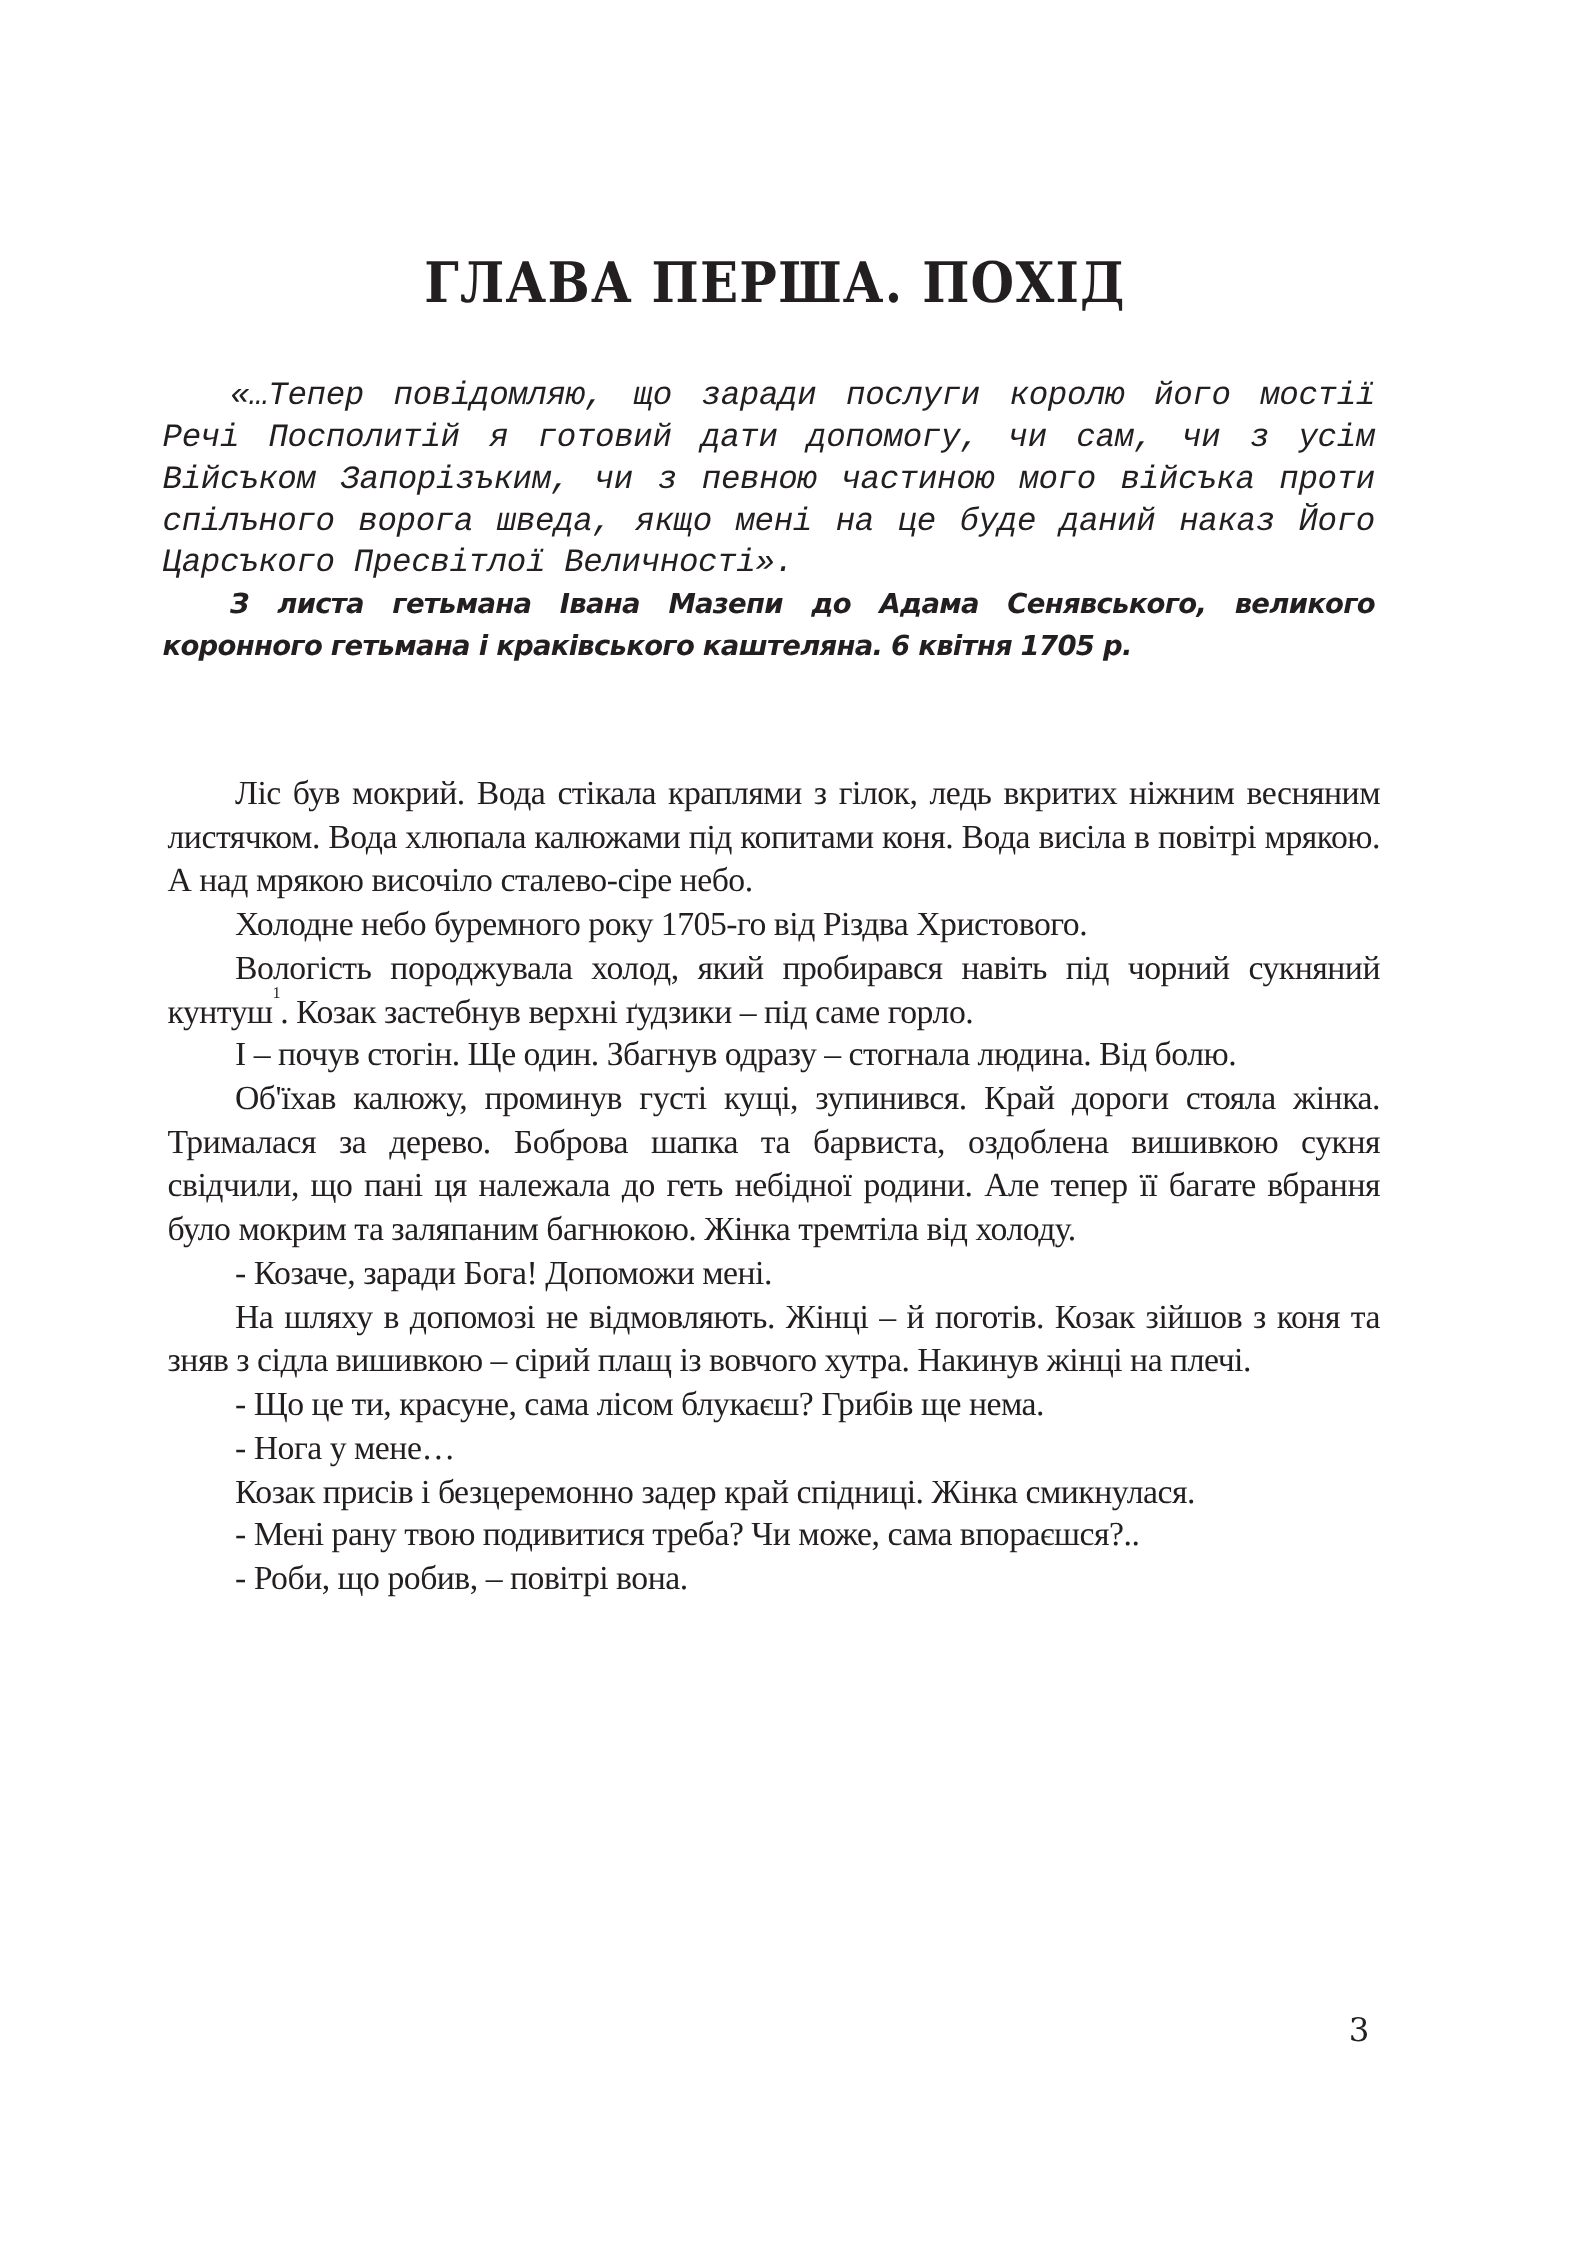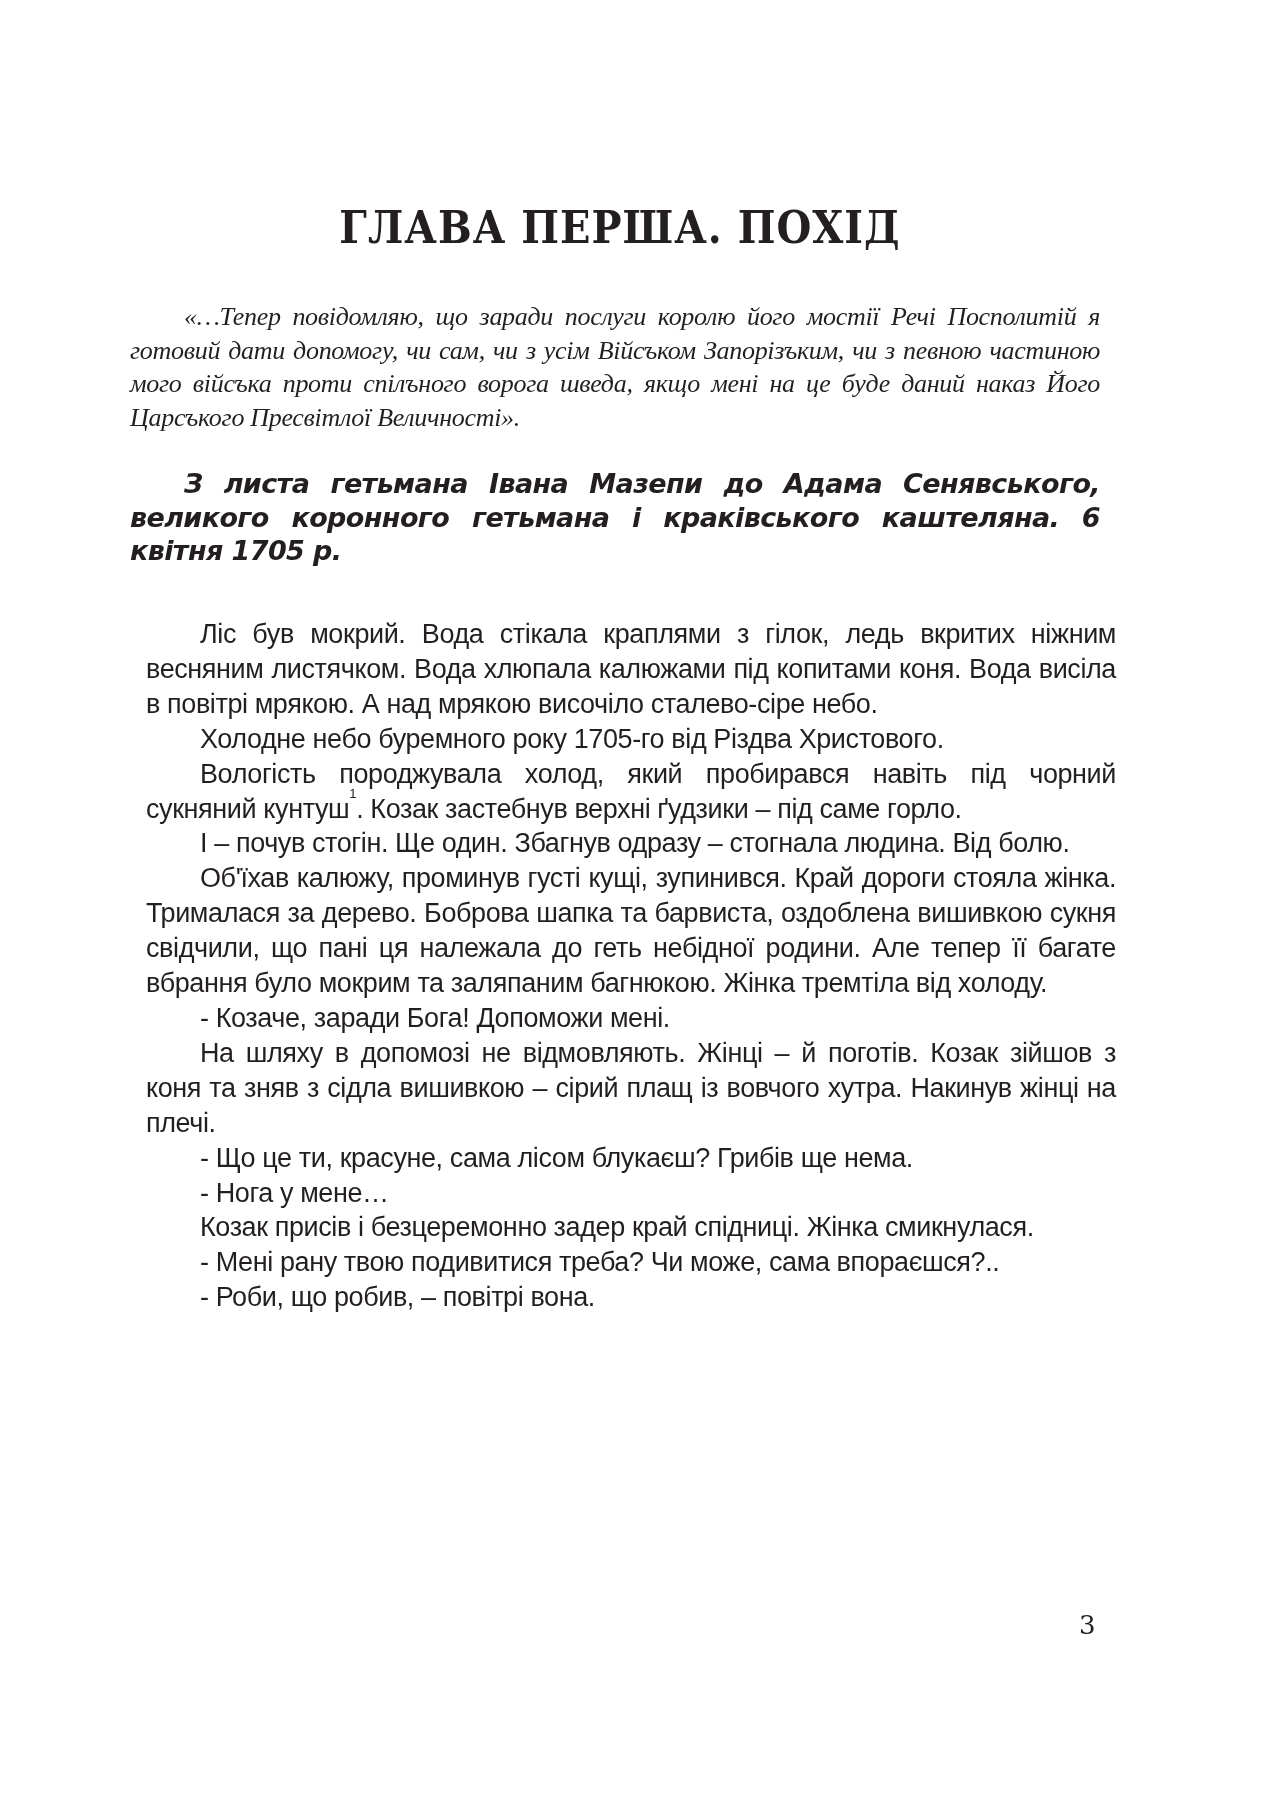--- a/index.html
+++ b/index.html
@@ -33,49 +33,49 @@
       margin: 0;
       line-height: 1;
       transform: scaleY(1.12);
       transform-origin: top center;
     }
     .epigraph {
       position: absolute;
       top: 300px;
       left: 0;
       width: 970px;
-      font-family: Liberation Serif, serif;
+      font-family: Liberation Mono, monospace;
       font-style: italic;
       font-size: 26px;
       line-height: 33.5px;
       text-align: justify;
       margin: 0;
       letter-spacing: -0.3px;
     }
     .epigraph-source {
       position: absolute;
       top: 467px;
       left: 0;
       width: 970px;
       font-family: "DejaVu Sans", sans-serif;
       font-style: italic;
       font-weight: bold;
-      font-size: 27px;
+      font-size: 22px;
       line-height: 33.5px;
       text-align: justify;
       margin: 0;
       letter-spacing: -0.6px;
     }
     .indent { text-indent: 54px; }
     .body-text {
       position: absolute;
       top: 617px;
-      left: 16px;
+      left: 4px;
       width: 970px;
-      font-family: Liberation Sans, sans-serif;
+      font-family: Liberation Serif, serif;
       font-size: 27px;
       line-height: 34.9px;
       margin: 0;
       letter-spacing: -0.4px;
     }
     .body-text p {
       margin: 0;
       text-align: justify;
       text-indent: 54px;
     }

